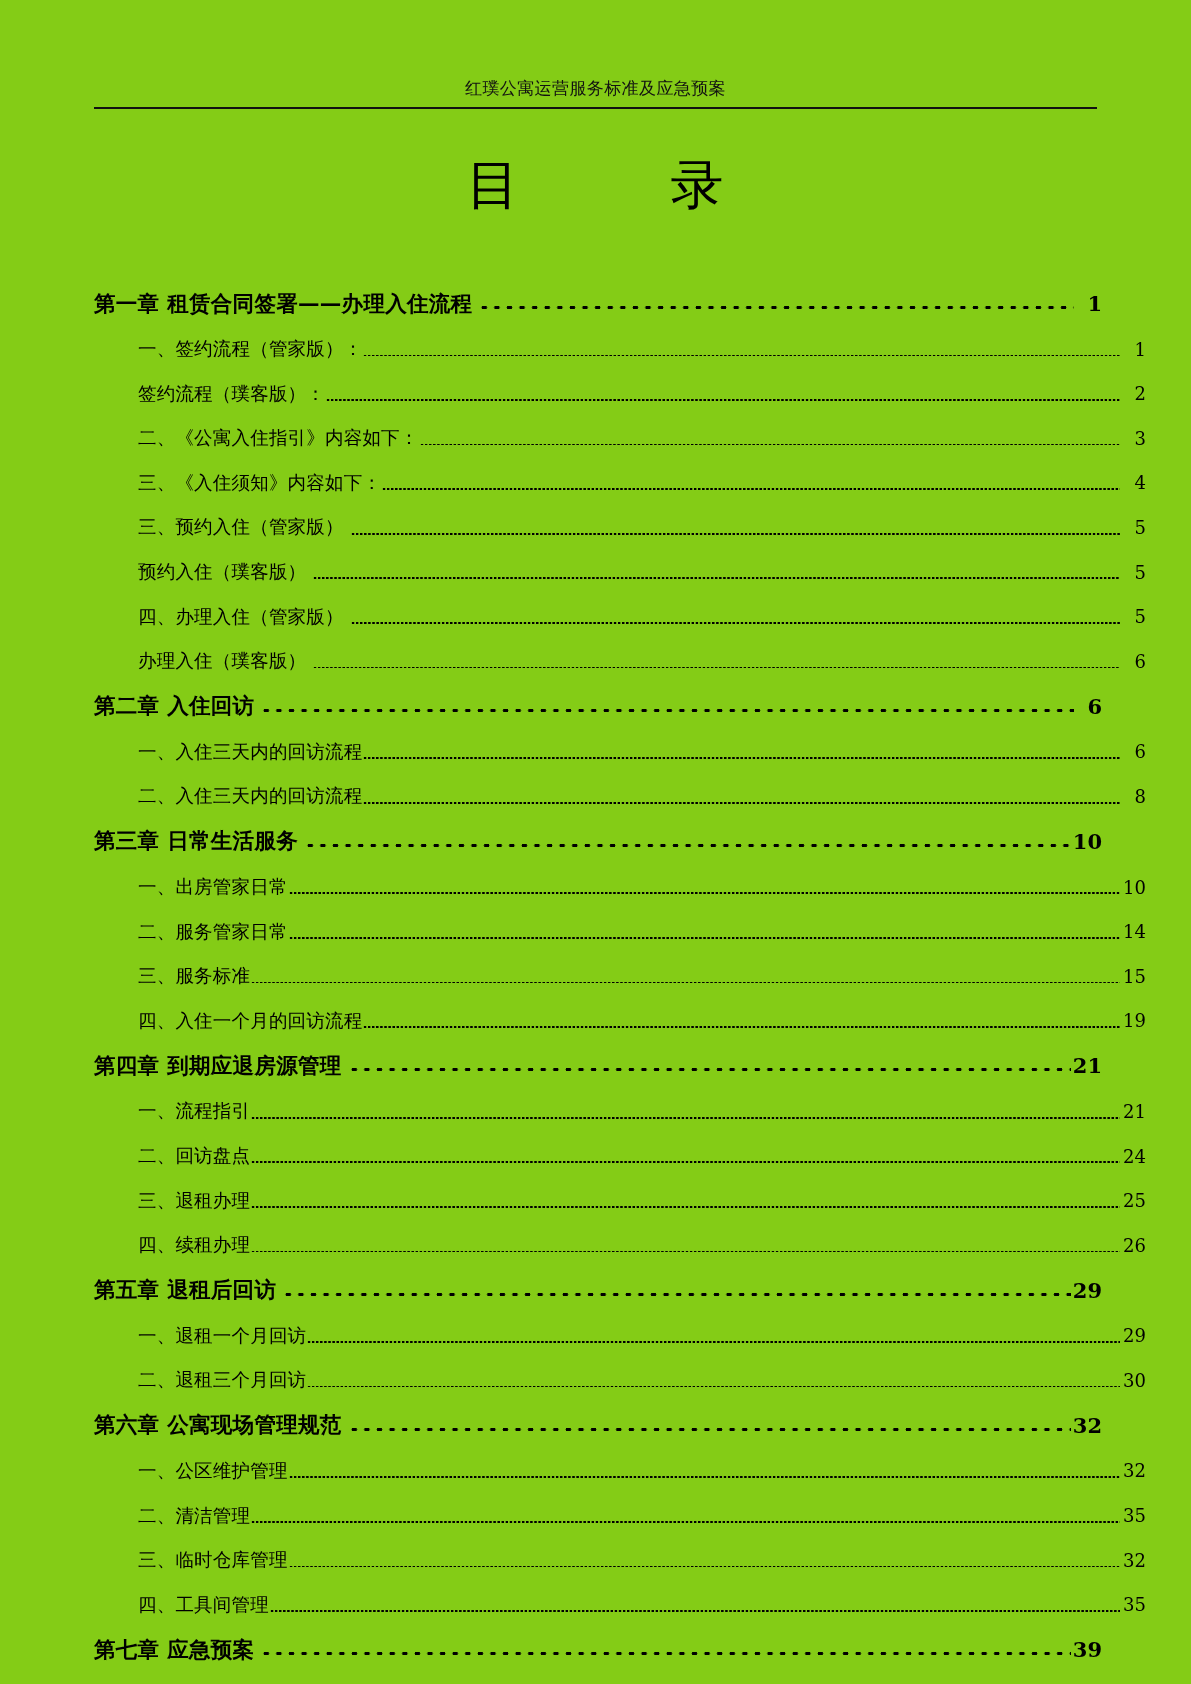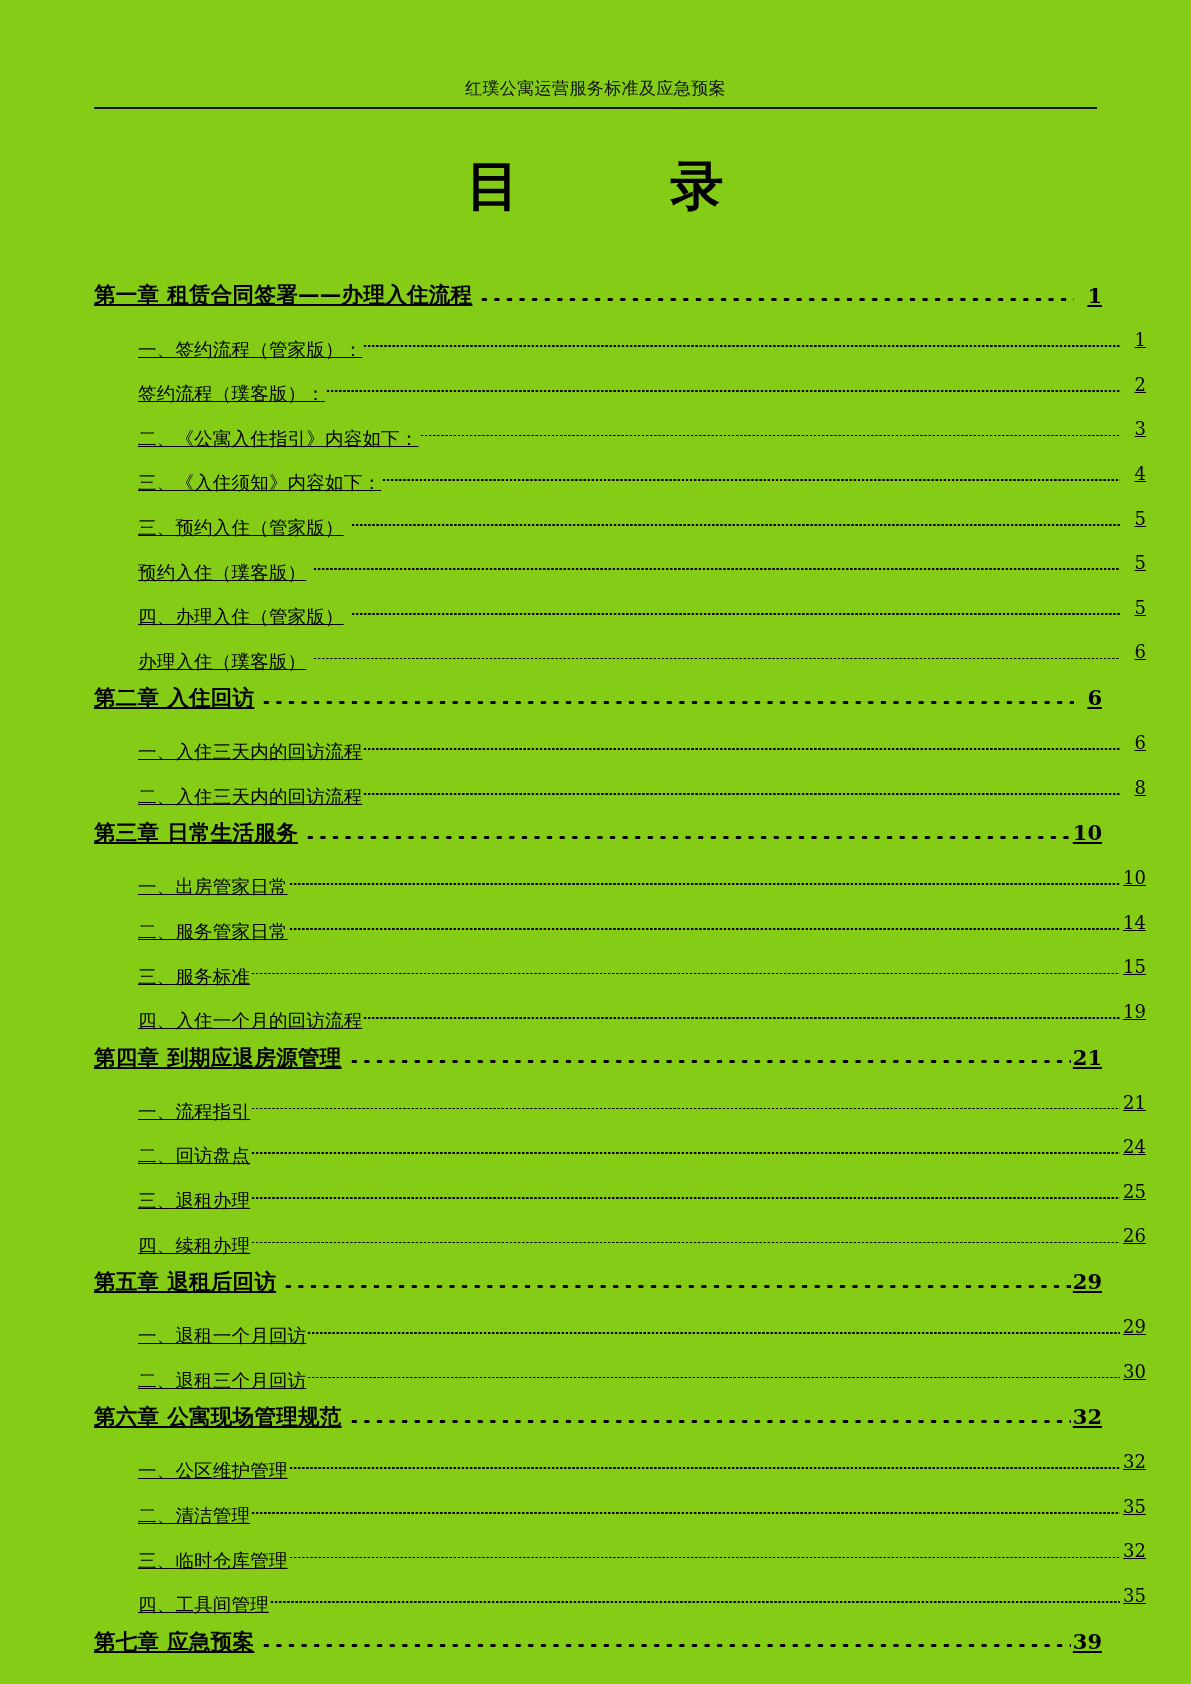--- a/index.html
+++ b/index.html
@@ -39,43 +39,42 @@
   }
 
   
   .doc-title {
     position: absolute;
     left: 0;
     top: 155px;
     width: 1191px;
     text-align: center;
     font-size: 53px;
-    font-weight: 700;
+    font-weight: 400;
     letter-spacing: 1px;
     line-height: 1.15;
   }
   .doc-title .gap {
     display: inline-block;
     width: 150px;
   }
 
   
   .toc {
     position: absolute;
     left: 94px;
     top: 268px;
     width: 1008px;
   }
 
   .toc-row {
     display: flex;
-    align-items: center;
+    align-items: flex-end;
     width: 100%;
     white-space: nowrap;
-    text-decoration: underline;
   }
 
   
   .lvl1 {
     font-size: 21.5px;
     font-weight: bold;
     line-height: 1.0;
     height: 38px;
     padding-top: 8px;
   }

